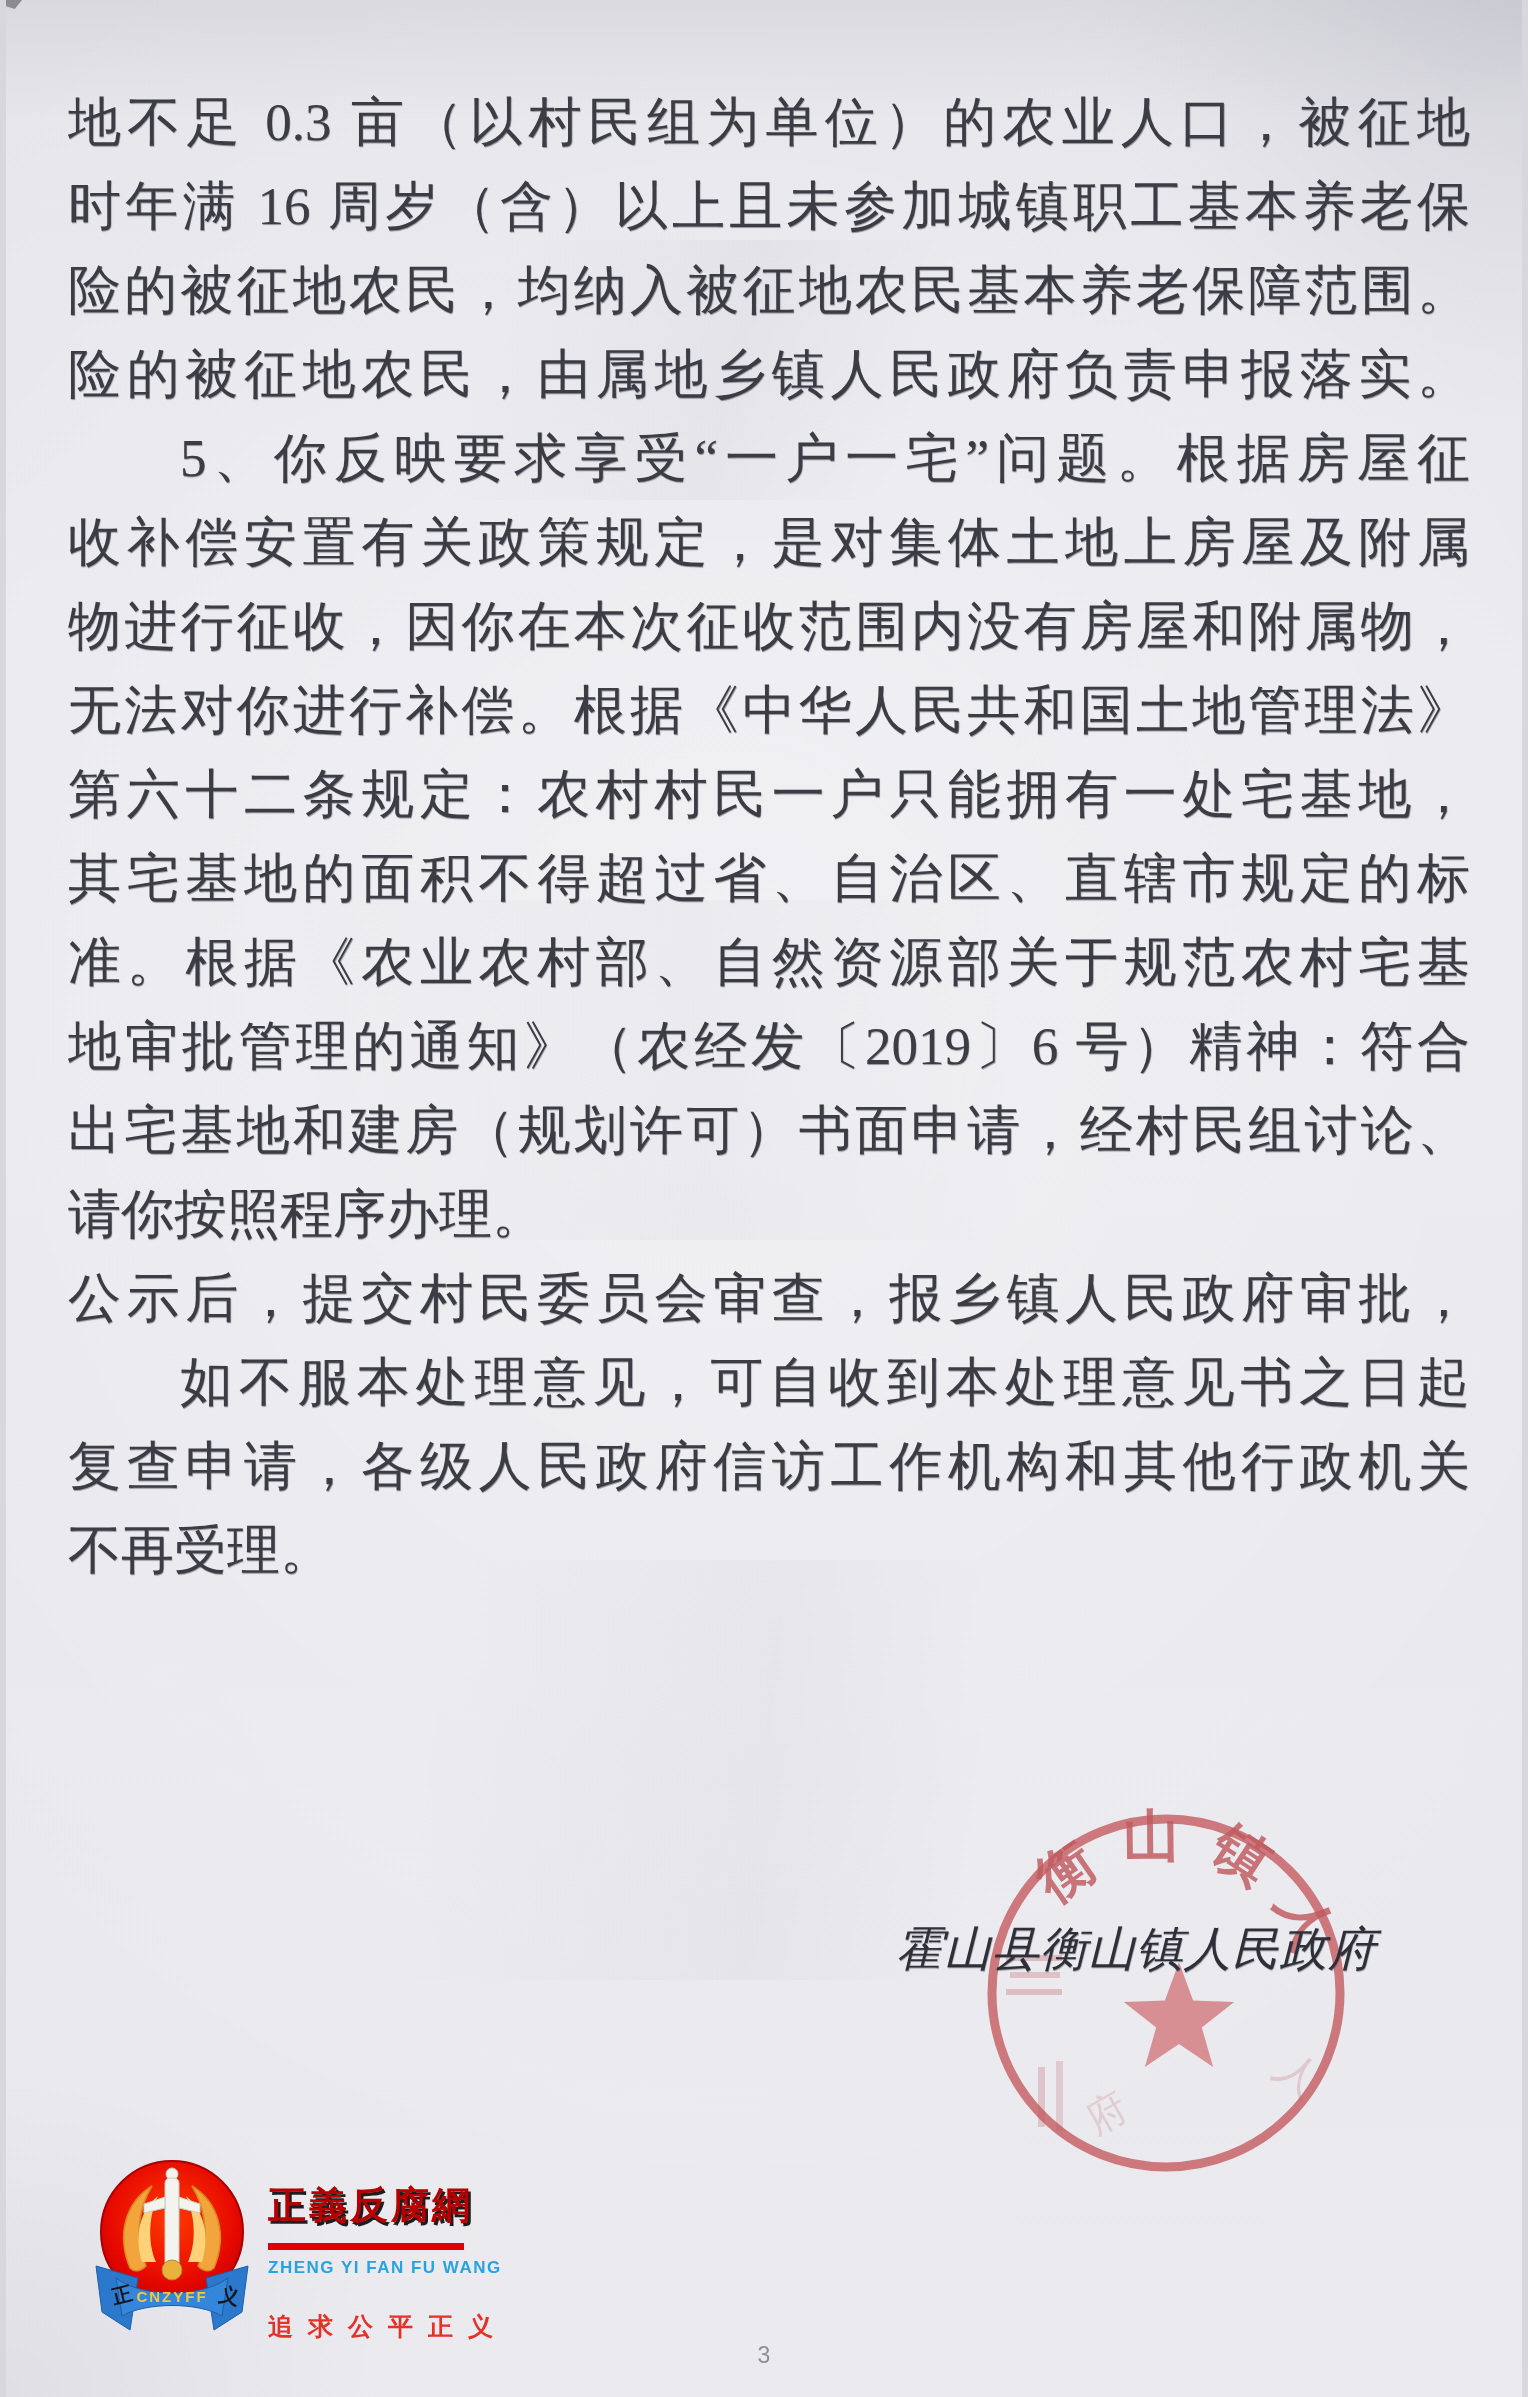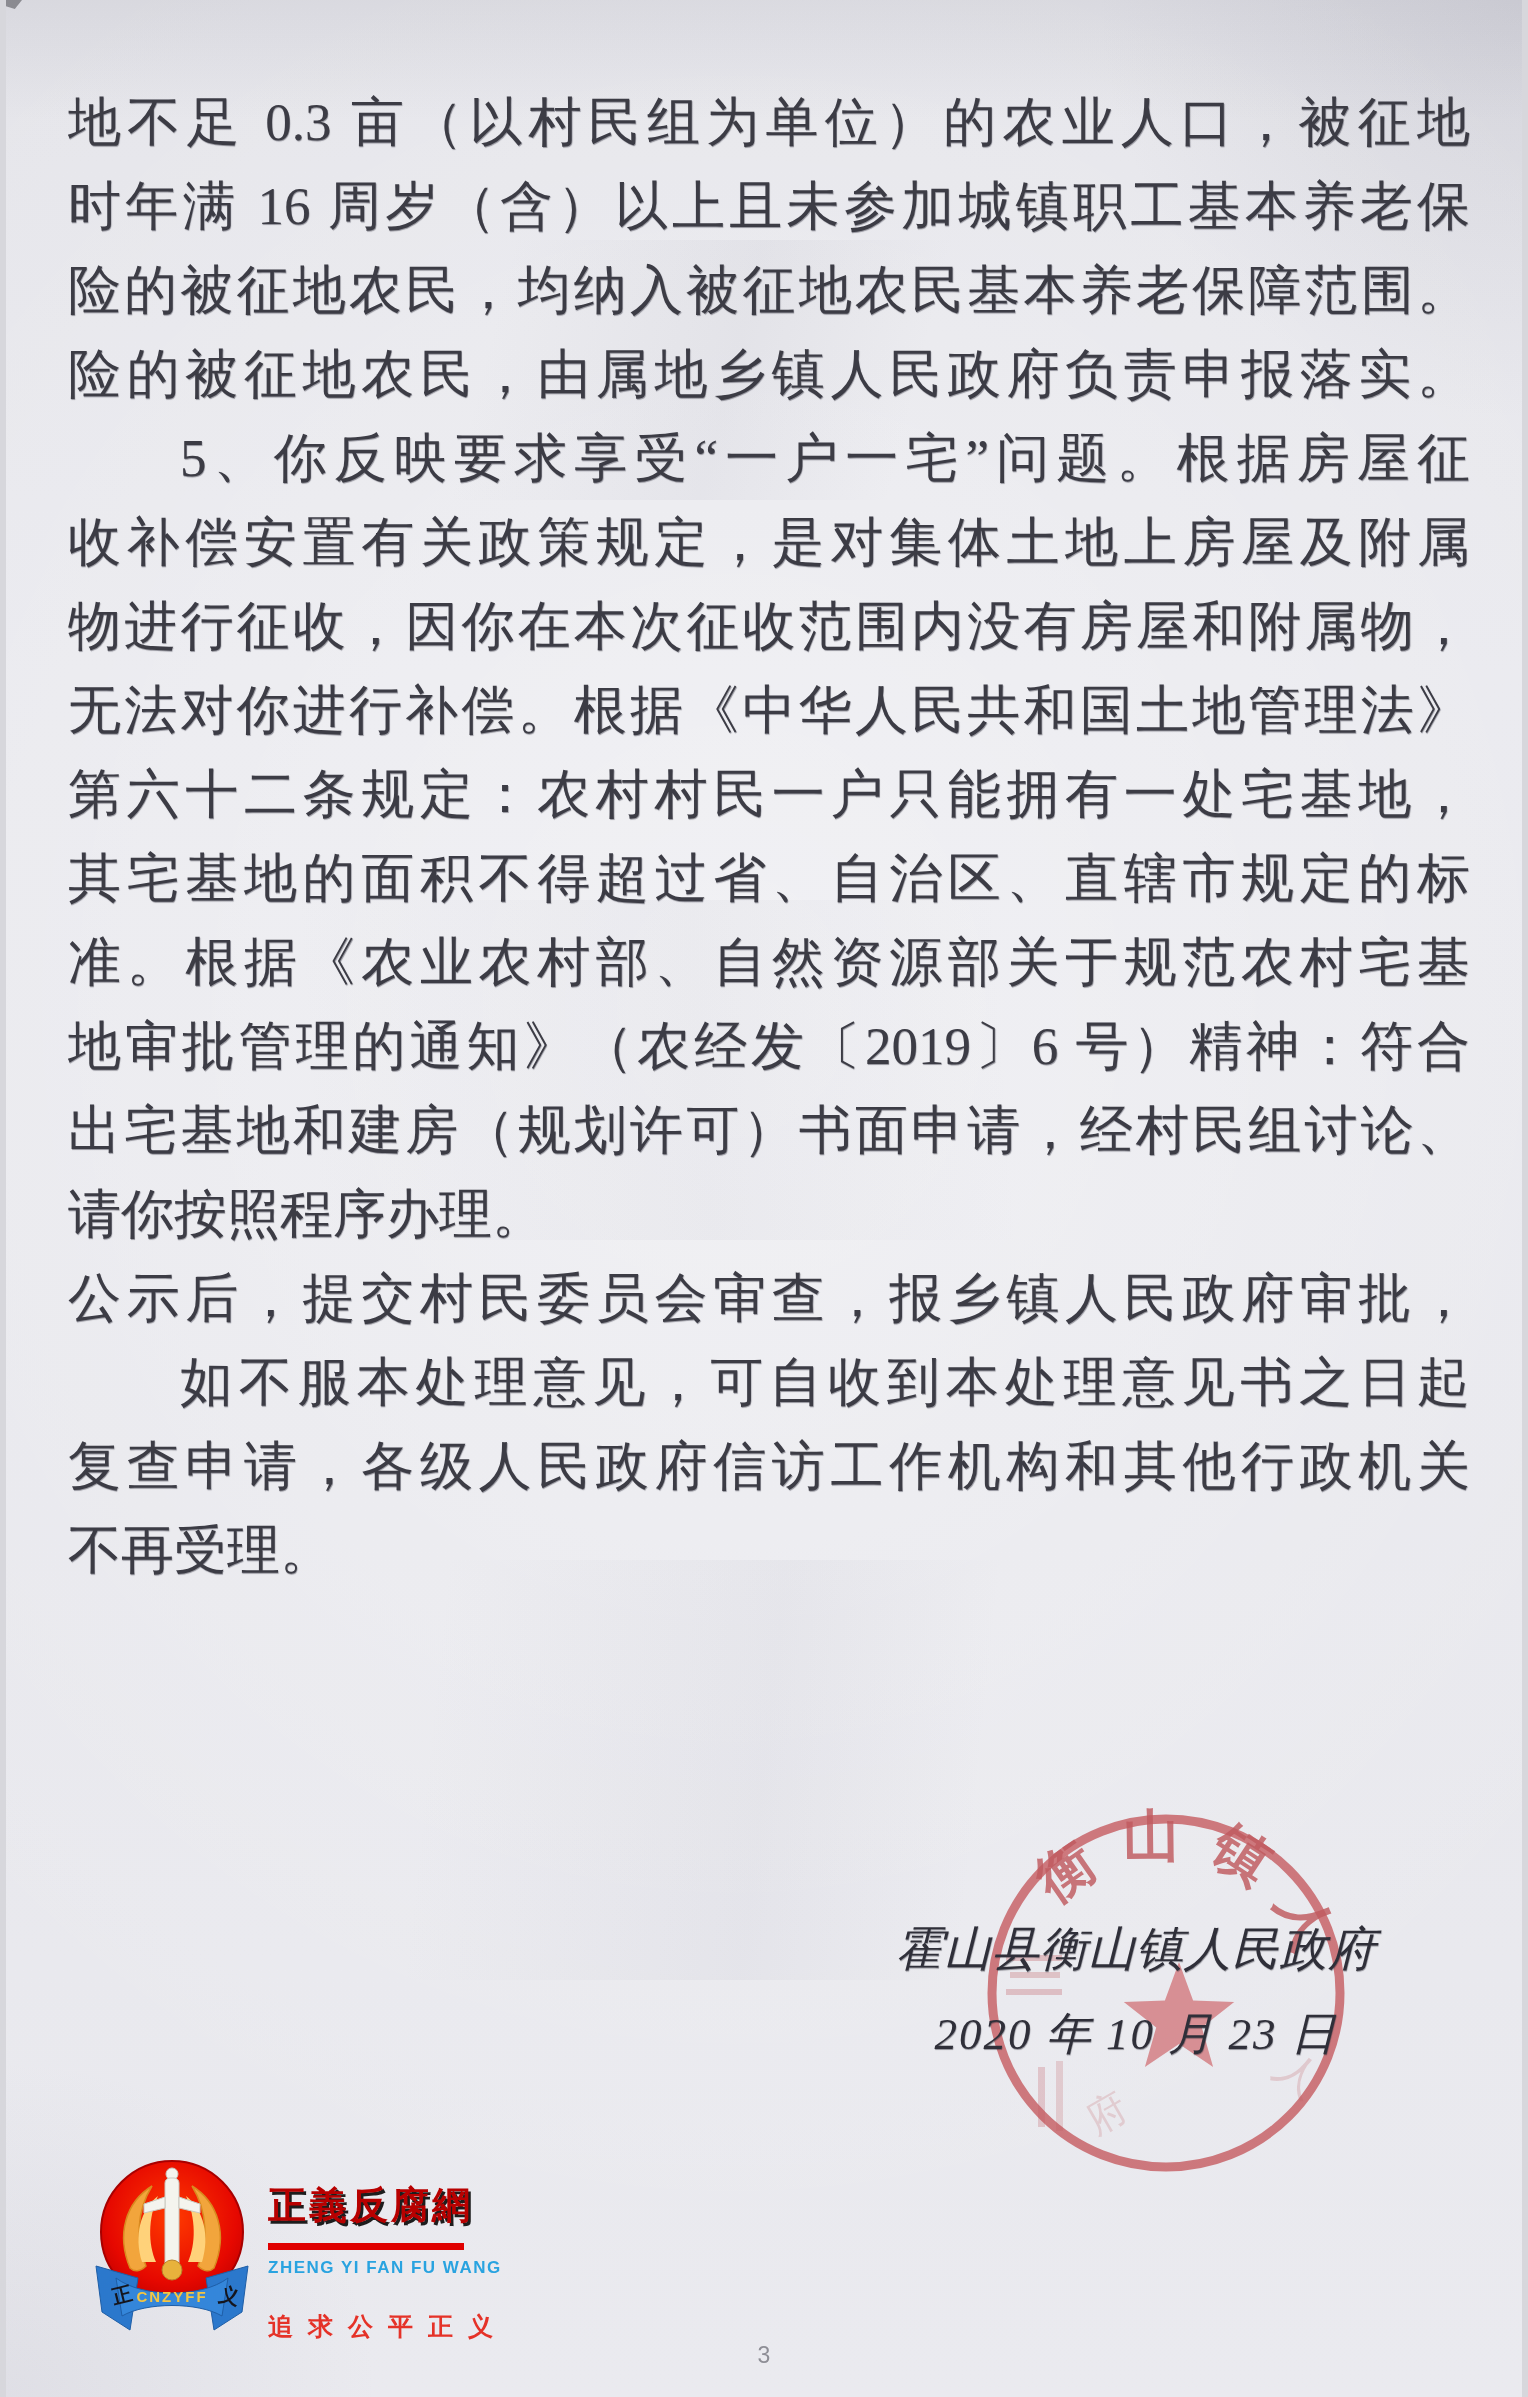--- a/index.html
+++ b/index.html
@@ -98,21 +98,20 @@
       <rect x="30" y="184" width="56" height="6" opacity="0.30"></rect>
       <rect x="62" y="262" width="7" height="60" opacity="0.26"></rect>
       <rect x="80" y="256" width="7" height="70" opacity="0.22"></rect>
       <text x="296" y="268" font-size="44" opacity="0.22" transform="rotate(38 296 268)">人</text>
       <text x="120" y="330" font-size="40" opacity="0.20" transform="rotate(-30 120 330)">府</text>
     </g>
   </svg>
 
   <div class="sig-block">
     <div class="sig-org">霍山县衡山镇人民政府</div>
-    <div class="sig-date">2020 年 10 月 23 日</div>
   </div>
 
   <svg class="logo" width="172" height="200" viewBox="0 0 172 200">
     <defs>
       <radialGradient id="redg" cx="50%" cy="40%" r="65%">
         <stop offset="0%" stop-color="#ff3a00"></stop>
         <stop offset="70%" stop-color="#e60800"></stop>
         <stop offset="100%" stop-color="#c00000"></stop>
       </radialGradient>
     </defs>

